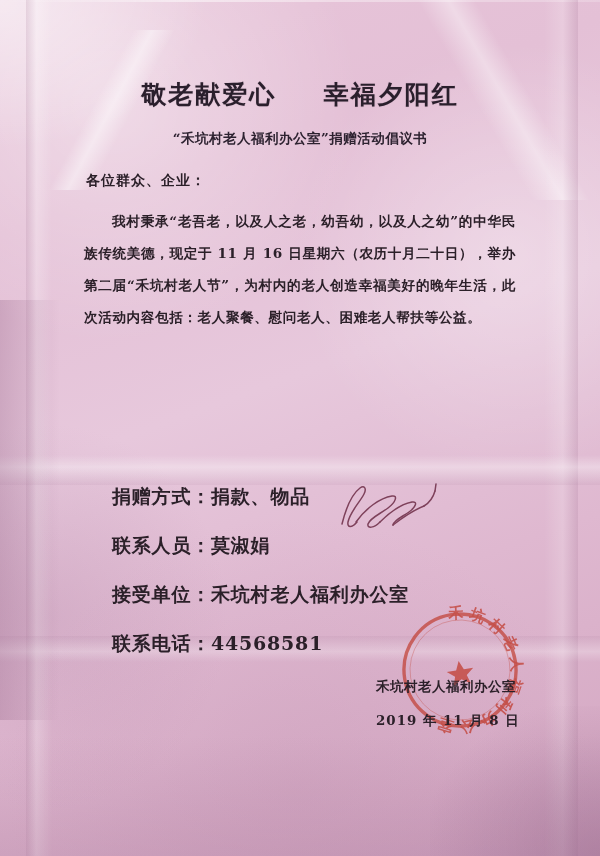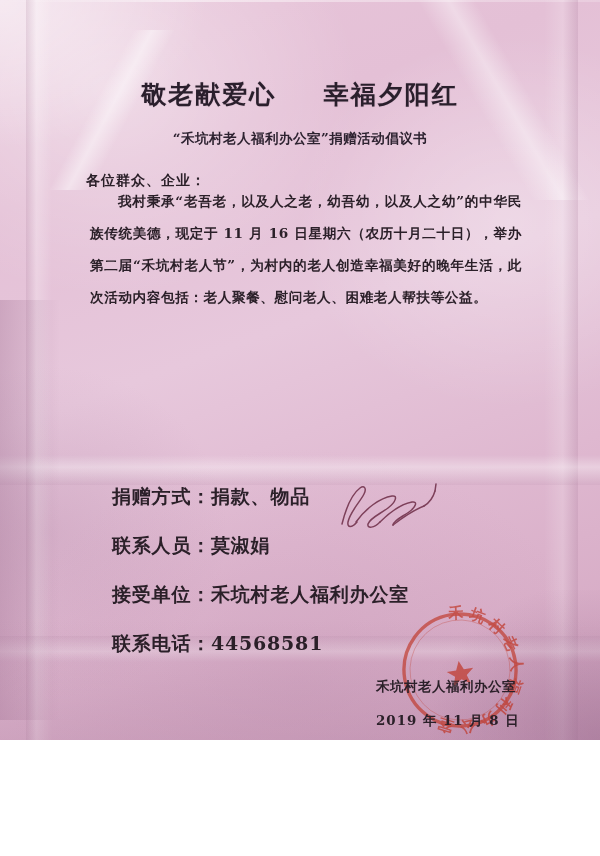--- a/index.html
+++ b/index.html
@@ -11,21 +11,21 @@
     width: 600px;
     height: 856px;
     overflow: hidden;
     font-family: "DejaVu Sans", sans-serif;
   }
 
   
   .sheet {
     position: relative;
     width: 600px;
-    height: 740px;
+    height: 856px;
     background:
       radial-gradient(ellipse 60% 40% at 18% 12%, rgba(255,255,255,0.40), rgba(255,255,255,0) 70%),
       radial-gradient(ellipse 50% 35% at 85% 30%, rgba(255,255,255,0.30), rgba(255,255,255,0) 72%),
       radial-gradient(ellipse 70% 45% at 50% 92%, rgba(196,150,180,0.35), rgba(196,150,180,0) 70%),
       radial-gradient(ellipse 40% 30% at 8% 72%, rgba(180,135,168,0.30), rgba(180,135,168,0) 75%),
       linear-gradient(160deg, #e8c6da 0%, #e4c0d6 22%, #e7c8dc 45%, #dfb8d0 68%, #d7acc6 88%, #cda0bd 100%);
     overflow: hidden;
   }
   
   .crease {
@@ -112,31 +112,30 @@
     position: absolute;
     left: 86px; top: 172px;
     font-family: "DejaVu Serif", serif;
     font-size: 14px;
     font-weight: bold;
     letter-spacing: 1px;
     color: #2b2029;
   }
   .body-block {
     position: absolute;
-    left: 84px; top: 185px;
+    left: 84px; top: 205px;
     width: 432px;
     font-family: "DejaVu Serif", serif;
     font-size: 13.6px;
     font-weight: bold;
     line-height: 32px;
     letter-spacing: 0.6px;
     text-align: justify;
     text-justify: inter-character;
     color: #2b2029;
-    margin-left: 6px;
   }
   .body-block p {
     margin: 0 0 6px 0;
     text-indent: 28px;
   }
   .body-block p.p2 { margin-top: 4px; }
 
   
   .info {
     position: absolute;

